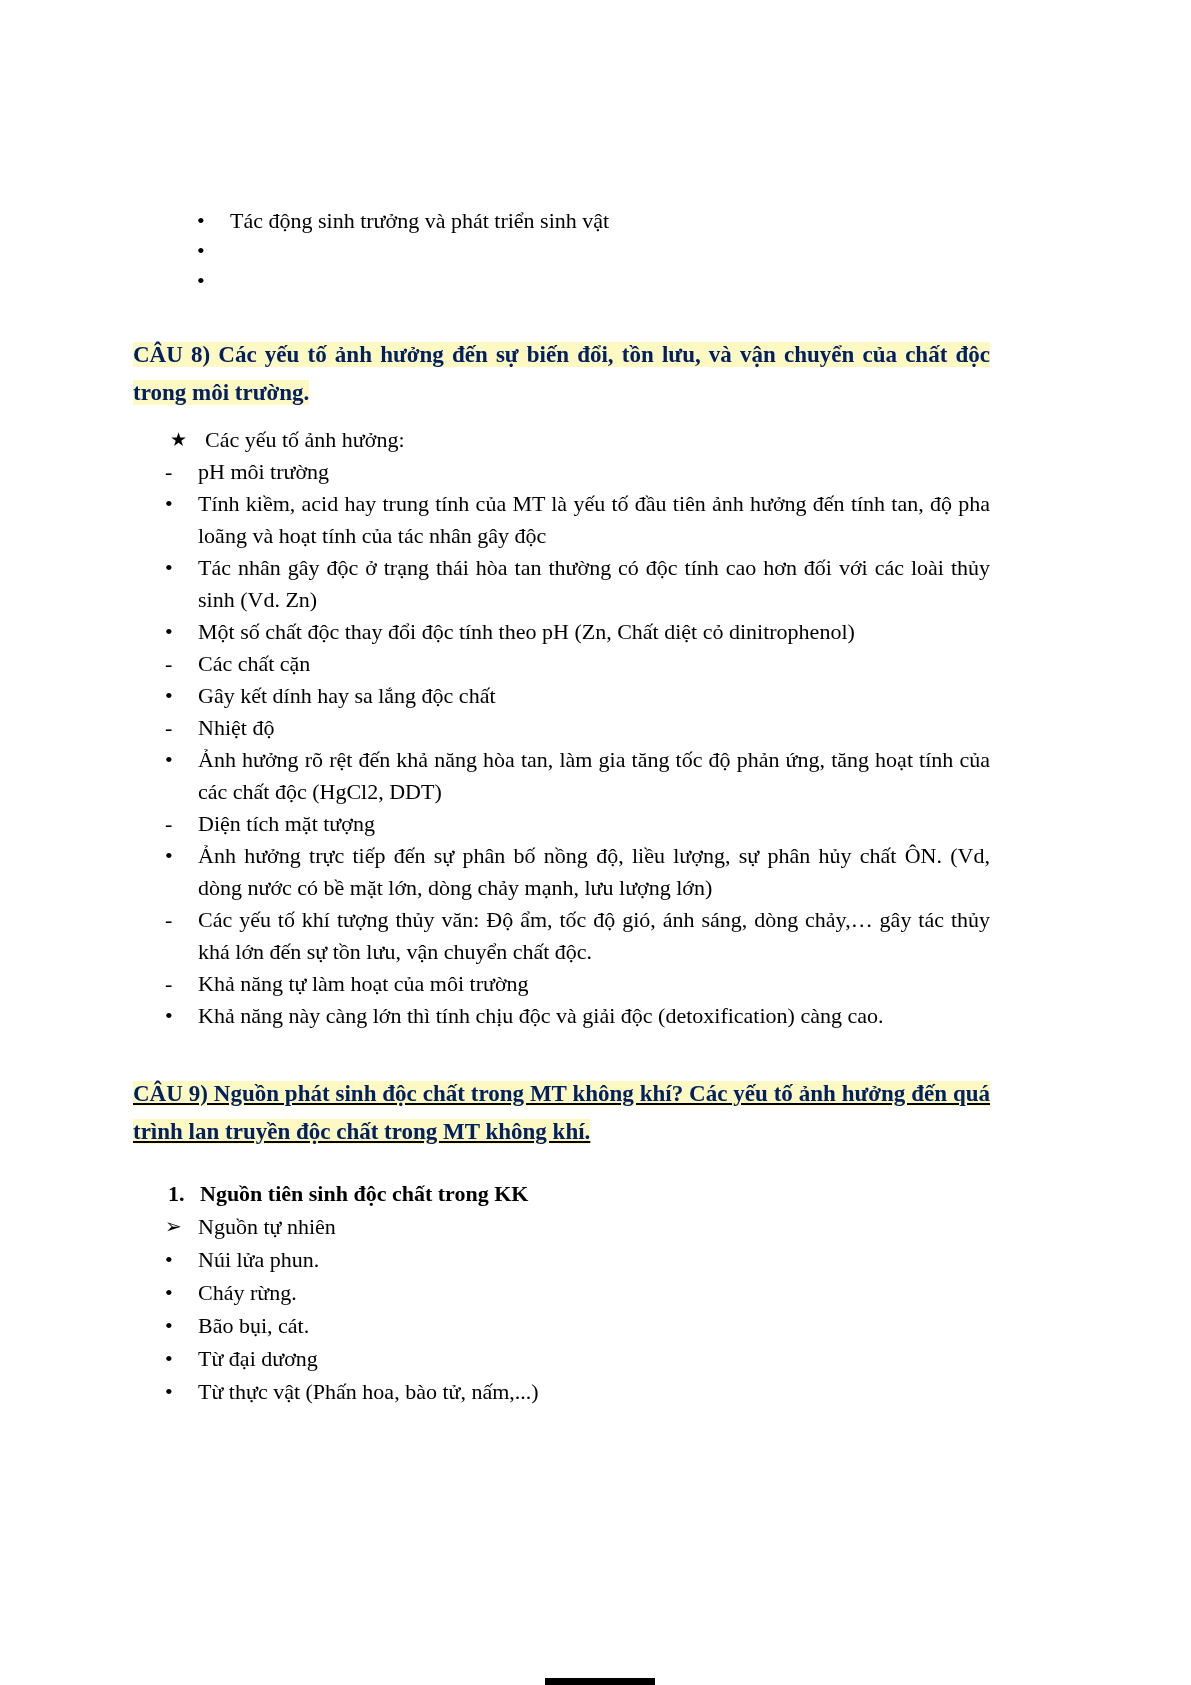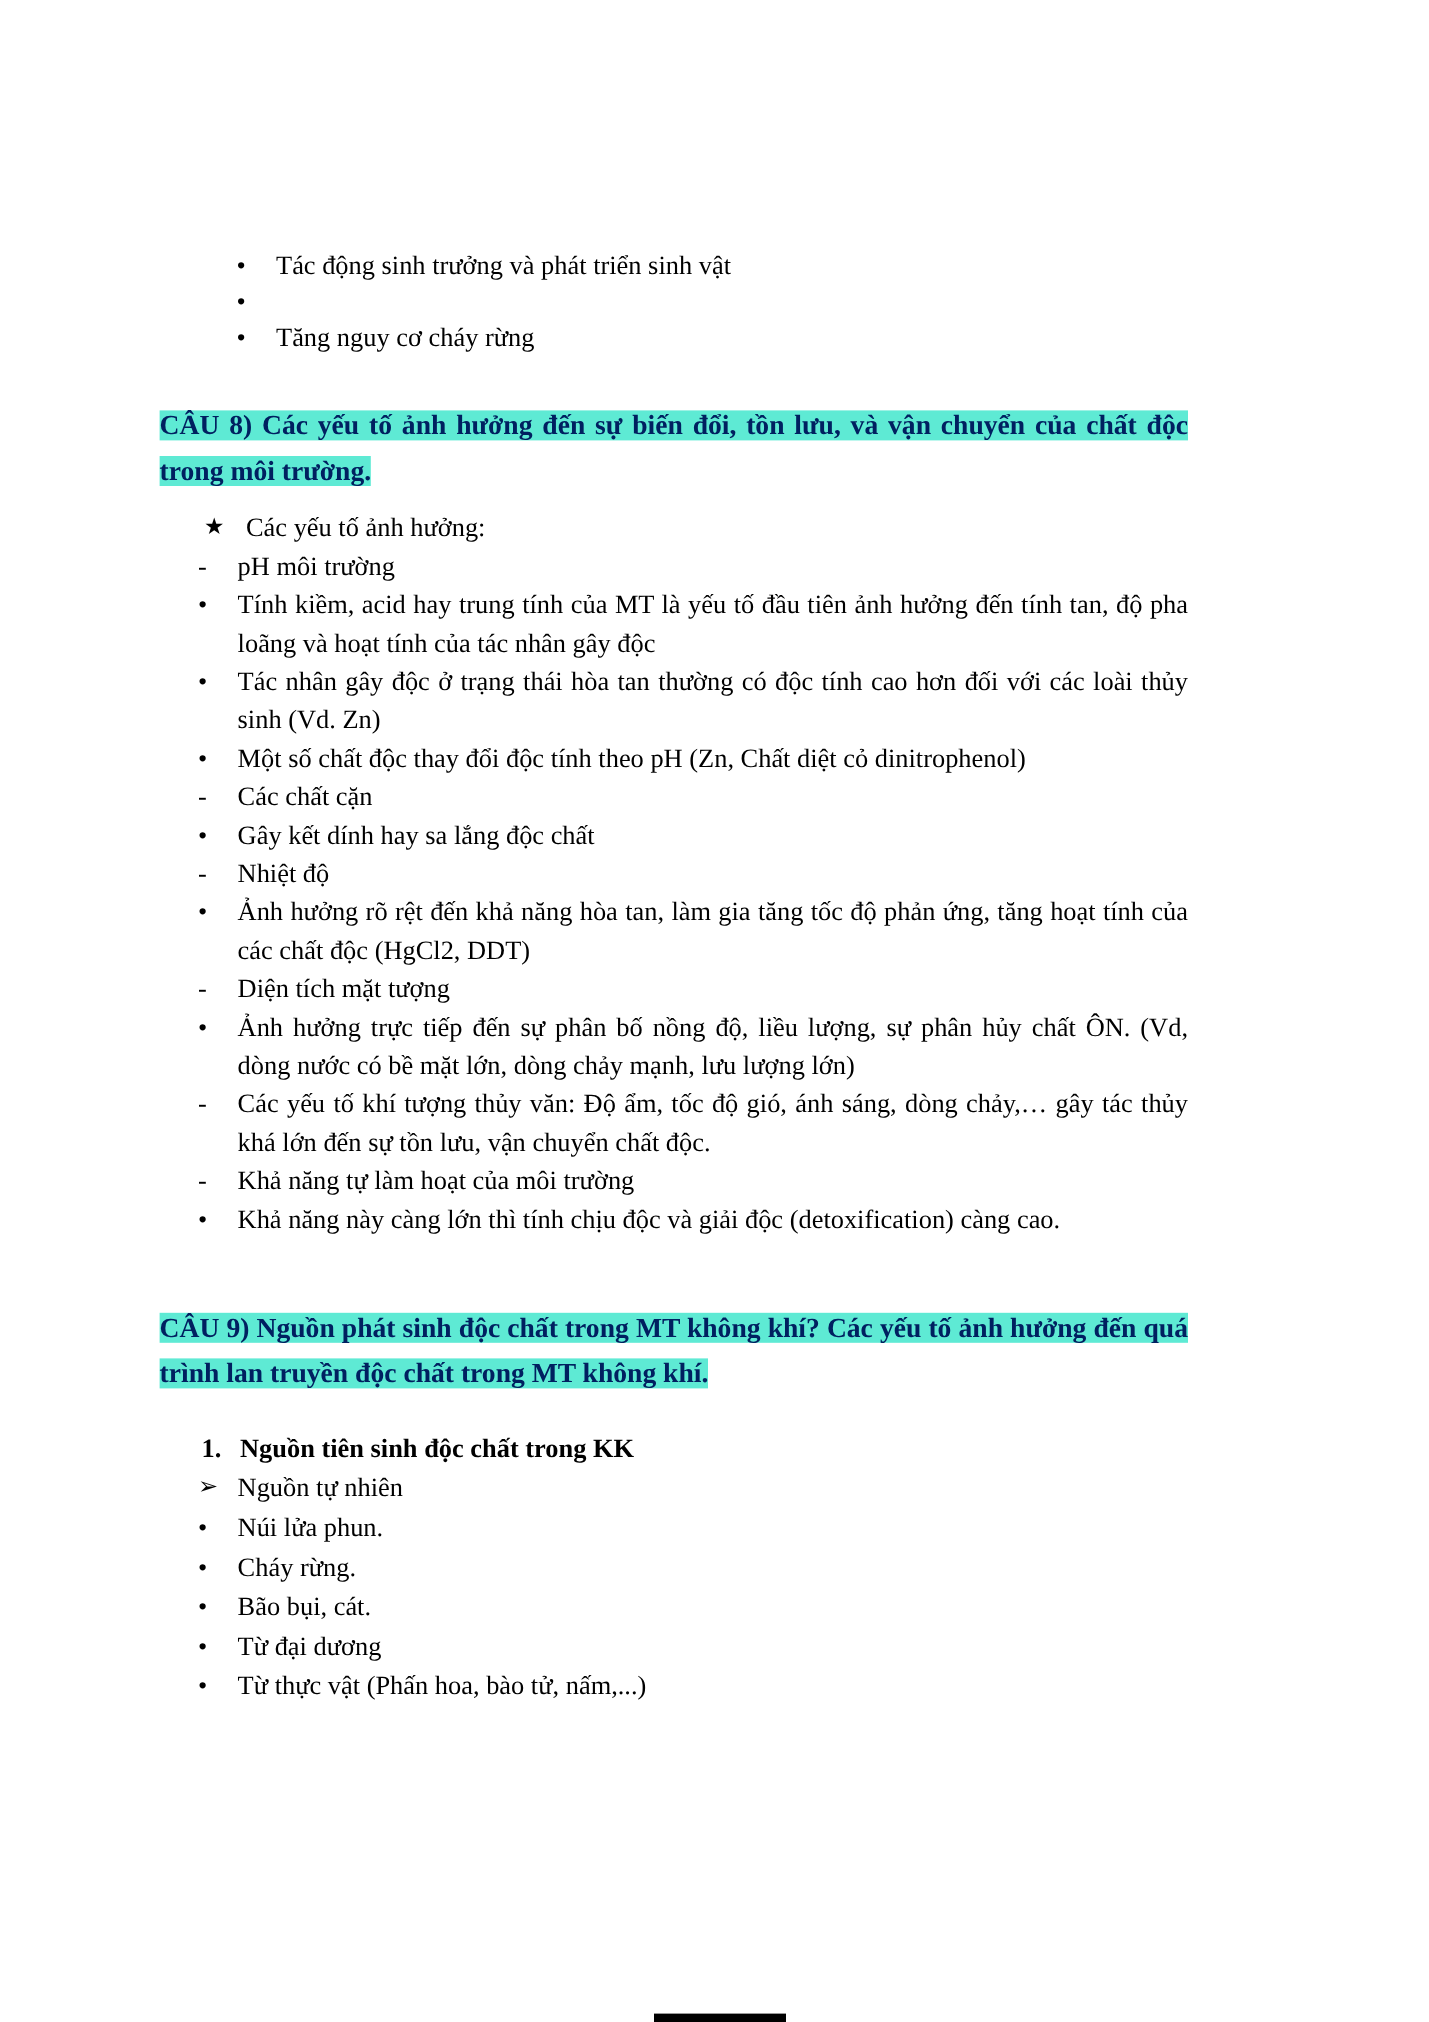--- a/index.html
+++ b/index.html
@@ -38,24 +38,24 @@
   .star-row .m { width: 35px; font-size: 19px; }
   
   .heading {
     margin-top: 40px;
     font-size: 23px;
     font-weight: bold;
     line-height: 38px;
     text-align: justify;
   }
   .heading .hl {
-    background: #5eead4;
+    background: #fef9c3;
     color: #002060;
   }
-  .h9 { margin-top: 56px; }
+  .h9 { margin-top: 43px; text-decoration: underline; }
   
   .s9 .row { line-height: 33px; }
   .num-row { margin-top: 26px; padding-left: 35px !important; font-weight: bold; }
   .num-row .m { width: 32px; }
   .arrow-row .m { font-size: 20px; }
   .gap-after-heading { height: 12px; }
   
   .bottom-bar {
     position: absolute;
     left: 545px;
@@ -74,21 +74,20 @@
     <div class="intro">
       <div class="row">
         <span class="m">•</span>
         <span class="t">Tác động sinh trưởng và phát triển sinh vật</span>
       </div>
       <div class="row">
         <span class="m">•</span>
       </div>
       <div class="row">
         <span class="m">•</span>
-        <span class="t">Tăng nguy cơ cháy rừng</span>
       </div>
     </div>
 
     <div class="heading">
       <span class="hl">CÂU 8) Các yếu tố ảnh hưởng đến sự biến đổi, tồn lưu, và vận chuyển của chất độc trong môi trường.</span>
     </div>
 
     <div class="gap-after-heading"></div>
 
     <div class="slist">

